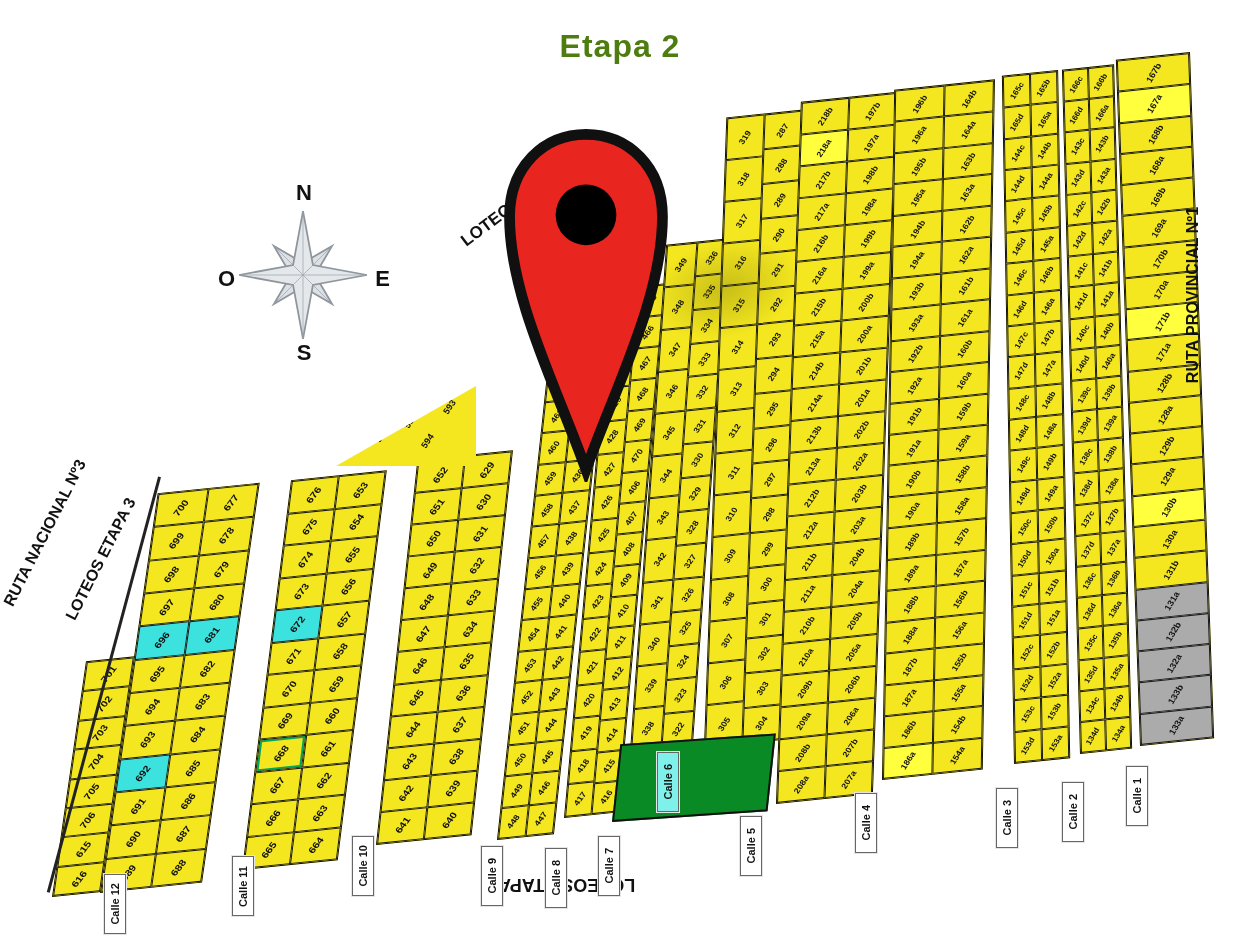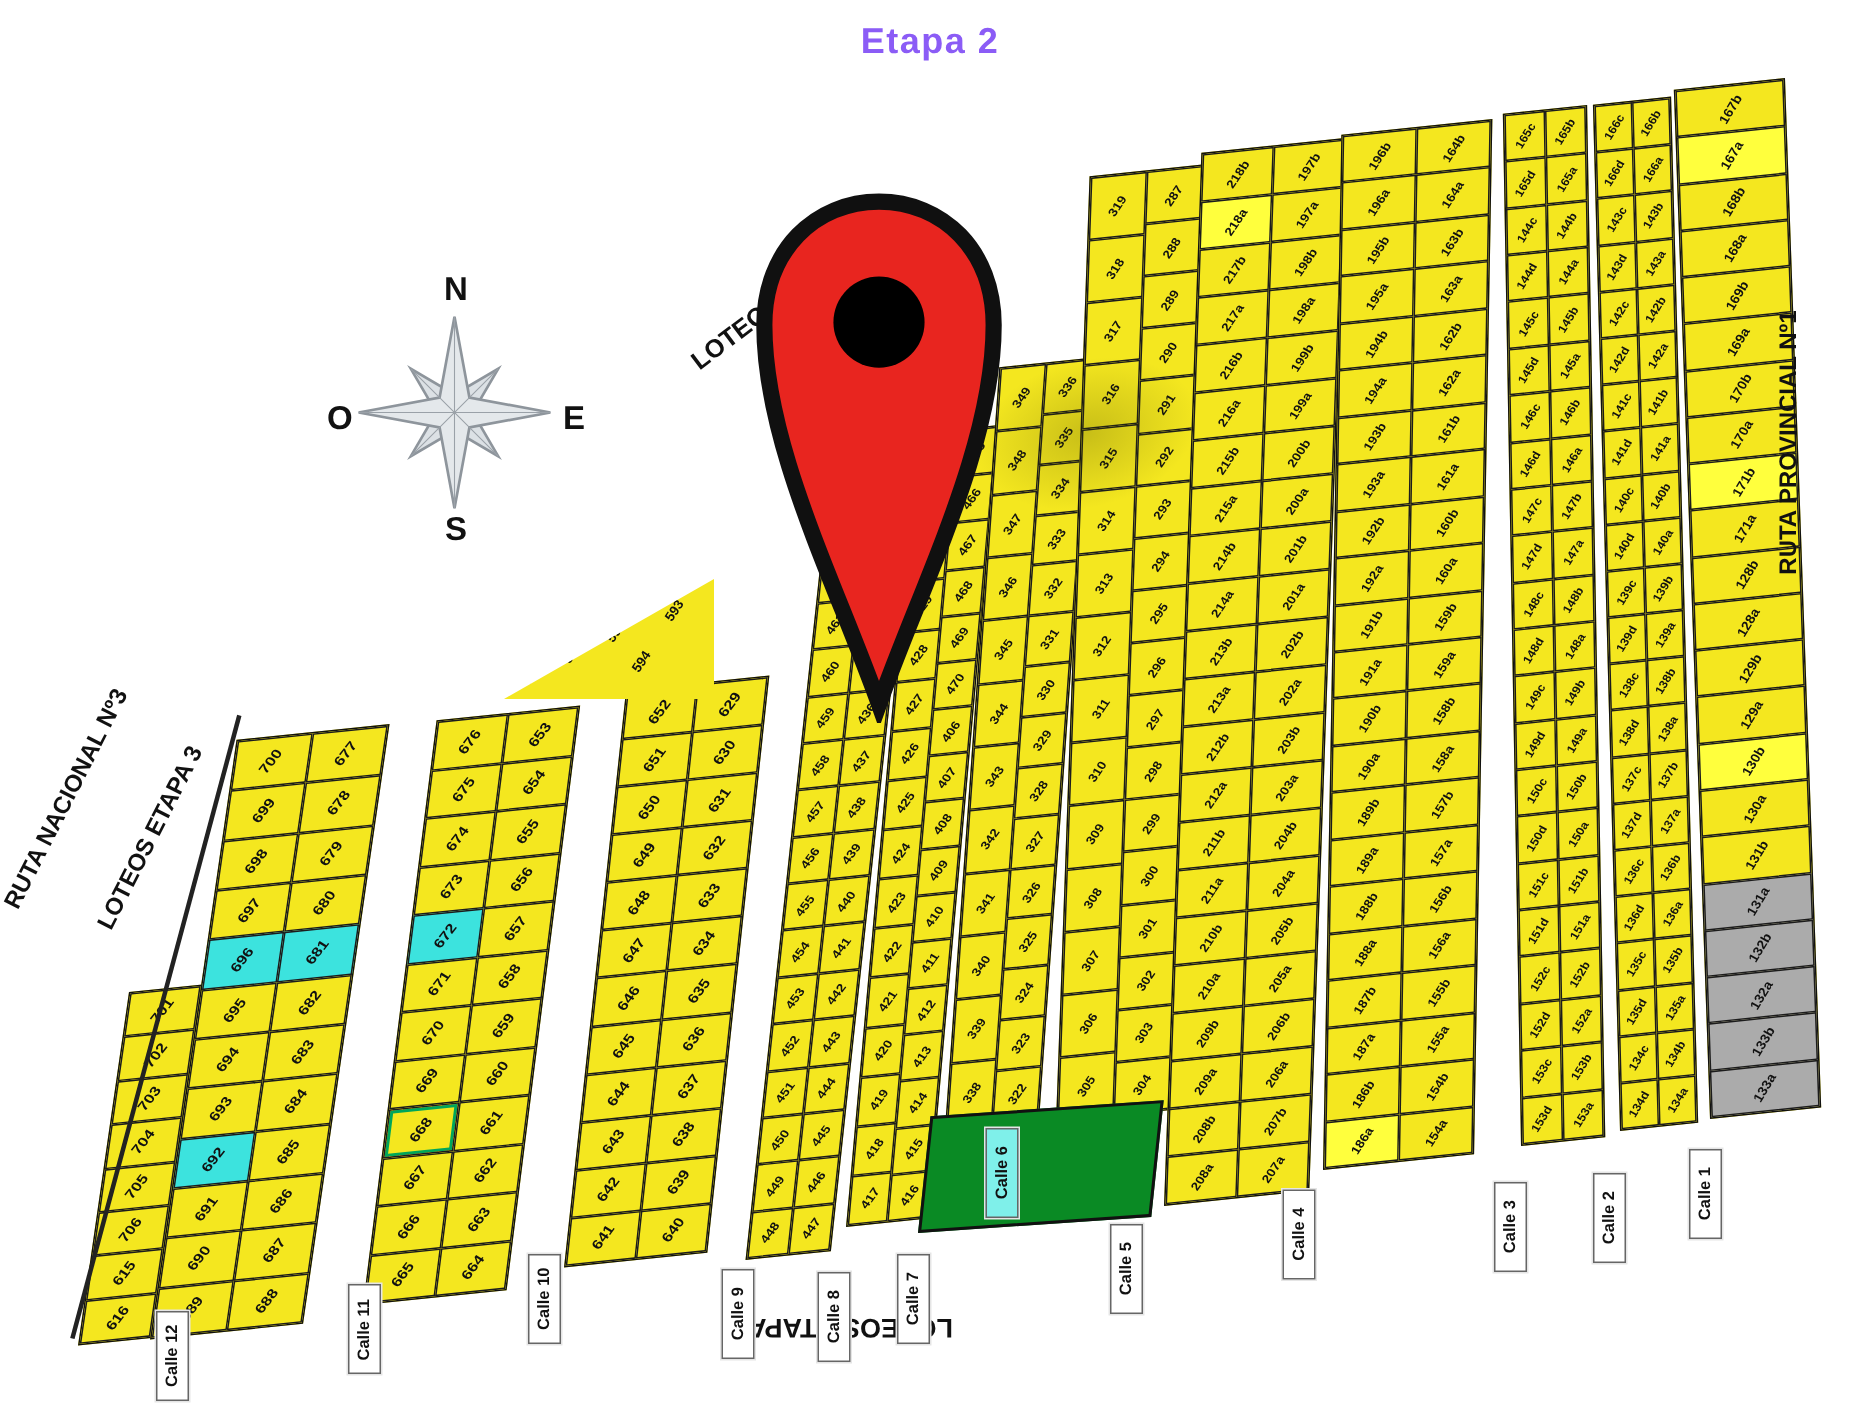--- a/index.html
+++ b/index.html
@@ -1,19 +1,19 @@
 <!DOCTYPE html>
 <html><head>
 <meta charset="utf-8">
 <style>
   html,body{margin:0;padding:0;background:#fff;width:1238px;height:950px;overflow:hidden;
     font-family:"Liberation Sans", sans-serif;}
   #stage{position:absolute;inset:0;width:1238px;height:950px;background:#fff;}
-  #page-title{position:absolute;left:430px;top:14px;width:380px;text-align:center;
-    font-size:24px;font-weight:bold;color:#8b5cf6;letter-spacing:1px;}
+  #page-title{position:absolute;left:430px;top:28px;width:380px;text-align:center;
+    font-size:32px;font-weight:bold;color:#4d7c0f;letter-spacing:1px;}
   
   #map{position:absolute;inset:0;}
   .strip{position:absolute;display:flex;transform-origin:bottom left;
     transform:skewX(var(--sk)) rotate(-6deg);border:1.5px solid #111;background:#F4E71F;}
   .col{flex:1;display:flex;flex-direction:column;}
   .cell{flex:1;border:1px solid #1c1c1c;background:#F4E71F;display:flex;
     align-items:center;justify-content:center;overflow:visible;}
   .cell span{transform:rotate(-56deg);font-weight:bold;color:#111;white-space:nowrap;}
   .cell.cyan{background:#3CE3DE;}
   .cell.bright{background:#FFFF3D;}

